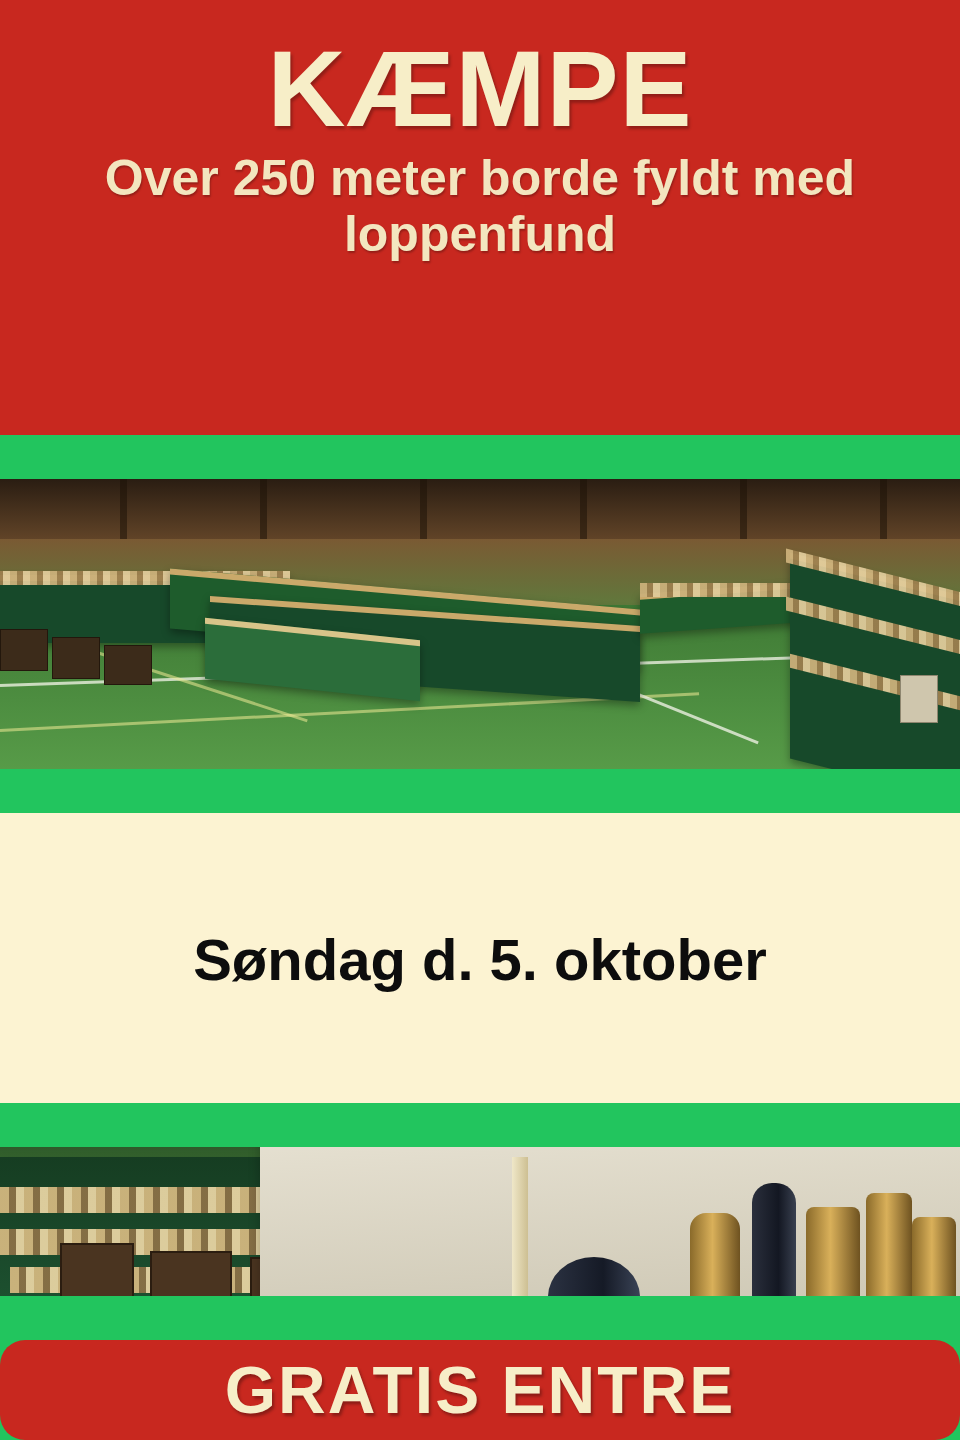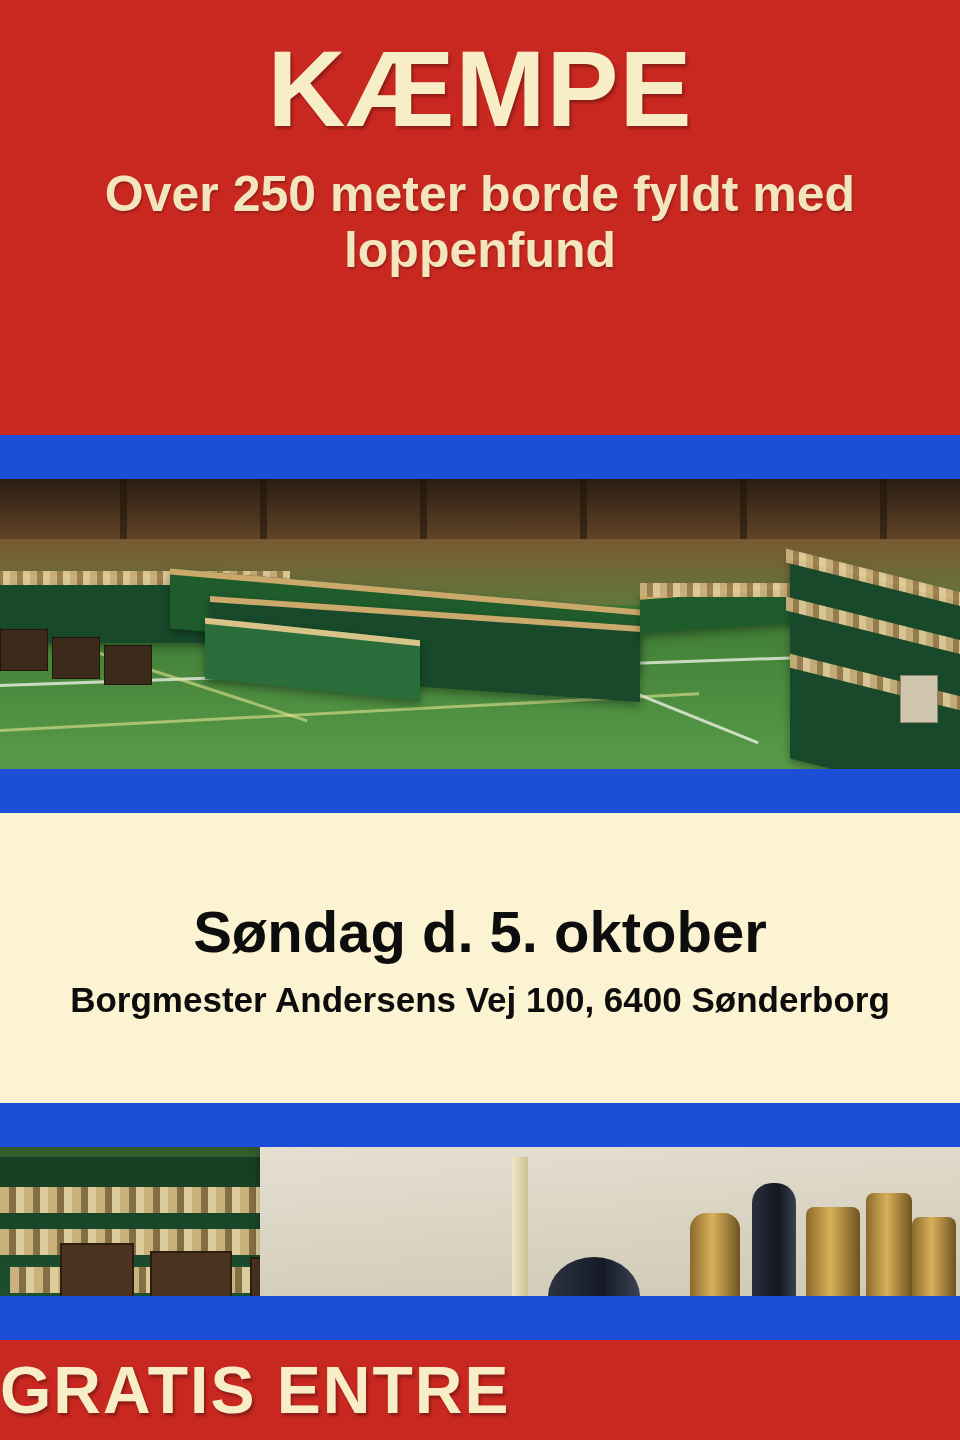--- a/index.html
+++ b/index.html
@@ -13,21 +13,21 @@
     overflow: hidden;
     font-family: "Liberation Sans", sans-serif;
   }
 
   .poster {
     position: relative;
     width: 960px;
     height: 1440px;
     display: flex;
     flex-direction: column;
-    background: #1d4ed8;
+    background: #22c55e;
     gap: 44px;
   }
 
   
   .header {
     background: #c8281f;
     padding: 34px 24px 26px 24px;
     text-align: center;
     box-sizing: border-box;
     height: 435px;
@@ -53,21 +53,21 @@
     letter-spacing: 0px;
     text-shadow: 2px 3px 3px rgba(0,0,0,0.28);
     margin-top: 2px;
     font-family: "Liberation Sans", sans-serif;
   }
   .subtitle {
     color: #f3e6bf;
     font-size: 50px;
     font-weight: bold;
     line-height: 1.12;
-    margin-top: 22px;
+    margin-top: 6px;
     max-width: 880px;
     text-shadow: 1px 2px 2px rgba(0,0,0,0.25);
     font-family: "Liberation Sans", sans-serif;
   }
 
   
   .photo1 {
     position: relative;
     height: 290px;
     width: 100%;
@@ -202,20 +202,22 @@
   .glass-blue { background: linear-gradient(to bottom, #2b6fb0, #1b4a7c); border-radius: 3px; }
   .cup { background: linear-gradient(to bottom, #f0ece0, #cfc9b8); border-radius: 4px 4px 10px 10px; }
   .teapot { background: linear-gradient(to right, #2b3242, #151a26 60%, #3a4356); border-radius: 50% 50% 42% 42%; }
 
   
   .footer {
     background: #c8281f;
     height: 100px;
     display: flex;
     align-items: center;
+    justify-content: center;
+    border-radius: 25px;
   }
   .footer-text {
     color: #f7eec8;
     font-size: 66px;
     font-weight: bold;
     letter-spacing: 2px;
     text-shadow: 2px 3px 3px rgba(0,0,0,0.3);
     font-family: "Liberation Sans", sans-serif;
   }
 </style>
@@ -263,21 +265,20 @@
     <div class="p1-table" style="left:205px; top:150px; width:215px; height:55px; transform:skewY(6deg); background:#2b6d3a; border-top:6px solid #d8c489;"></div>
 
     <div class="p1-box" style="left:0px; top:150px; width:46px; height:40px;"></div>
     <div class="p1-box" style="left:52px; top:158px; width:46px; height:40px;"></div>
     <div class="p1-box" style="left:104px; top:166px; width:46px; height:38px;"></div>
     <div class="p1-box" style="left:900px; top:196px; width:36px; height:46px; background:#cfc6ad; border-color:#8e866f;"></div>
   </div>
 
   <div class="info">
     <div class="info-line">Søndag d. 5. oktober</div>
-    <div class="info-address">Borgmester Andersens Vej 100, 6400 Sønderborg</div>
   </div>
 
   <div class="photo2">
     <div class="p2-bg"></div>
 
     <div class="p2-line p2-line-w" style="left:0; top:150px; width:620px; transform:rotate(6deg);"></div>
     <div class="p2-line" style="left:0; top:215px; width:560px; transform:rotate(8deg);"></div>
     <div class="p2-line" style="left:230px; top:60px; width:180px; transform:rotate(70deg);"></div>
 
     <div class="p2-back-tables"></div>

